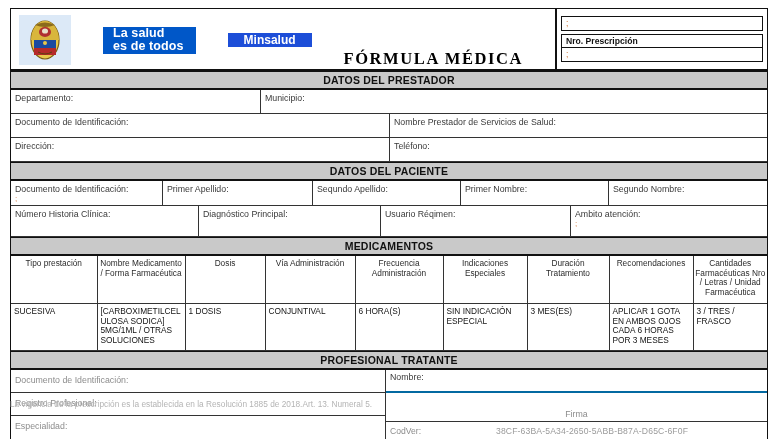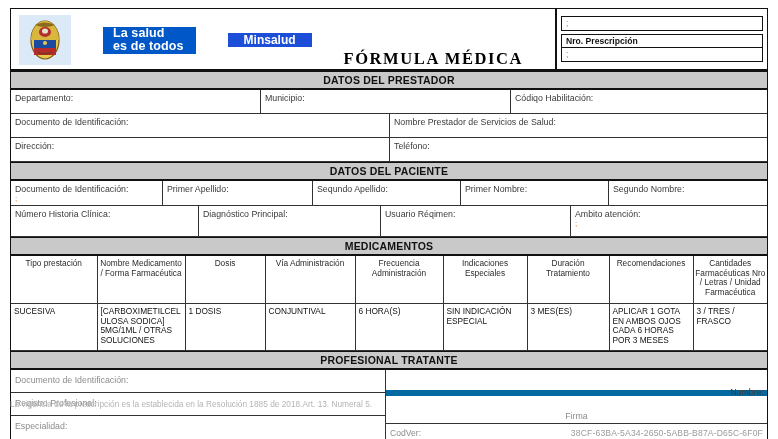--- a/index.html
+++ b/index.html
@@ -179,48 +179,47 @@
     border-bottom: 1px solid #333;
     padding: 4px 3px 4px 4px;
     font-size: 8.8px;
     color: #8c8c8c;
     height: 23px;
     line-height: 12px;
     white-space: nowrap;
   }
   .pt-line:last-child { border-bottom: none; }
   .pt-nombre {
-    border-bottom: 6px solid #0369a1;
-    padding: 16px 3px 4px 4px;
+    border-bottom: 2px solid #0369a1;
+    padding: 1px 3px 4px 4px;
     font-size: 8.8px;
     color: #3a3a3a;
     height: 23px;
     line-height: 12px;
-    text-align: right;
   }
   .pt-firma {
     flex: 1;
     display: flex; align-items: flex-end; justify-content: center;
     font-size: 8.8px;
     color: #8c8c8c;
     padding-bottom: 2px;
     border-bottom: 1px solid #333;
     min-height: 28px;
   }
   .pt-codver {
     display: flex;
     align-items: center;
     height: 17px;
     font-size: 8.6px;
     color: #8c8c8c;
     padding: 0 4px;
   }
   .pt-codver .cv-lab { white-space: nowrap; }
   .pt-codver .cv-val {
-    flex: 1; text-align: right;
+    flex: 1; text-align: center;
     letter-spacing: 0.15px;
     color: #9a9a9a;
   }
 
   
   .footer {
     position: absolute;
     left: 10px;
     top: 399px;
     font-size: 8.3px;
@@ -273,23 +272,20 @@
     </div>
 
     <div class="band">DATOS DEL PRESTADOR</div>
 
     <div class="row">
       <div class="cell" style="width:250px">
         <span class="lab">Departamento:</span>
       </div>
       <div class="cell" style="width:250px">
         <span class="lab">Municipio:</span>
-      </div>
-      <div class="cell" style="flex:1">
-        <span class="lab">Códiqo Habilitación:</span>
       </div>
     </div>
 
     <div class="row">
       <div class="cell" style="width:379px">
         <span class="lab">Documento de Identificación:</span>
       </div>
       <div class="cell" style="flex:1">
         <span class="lab">Nombre Prestador de Servicios de Salud:</span>
       </div>

